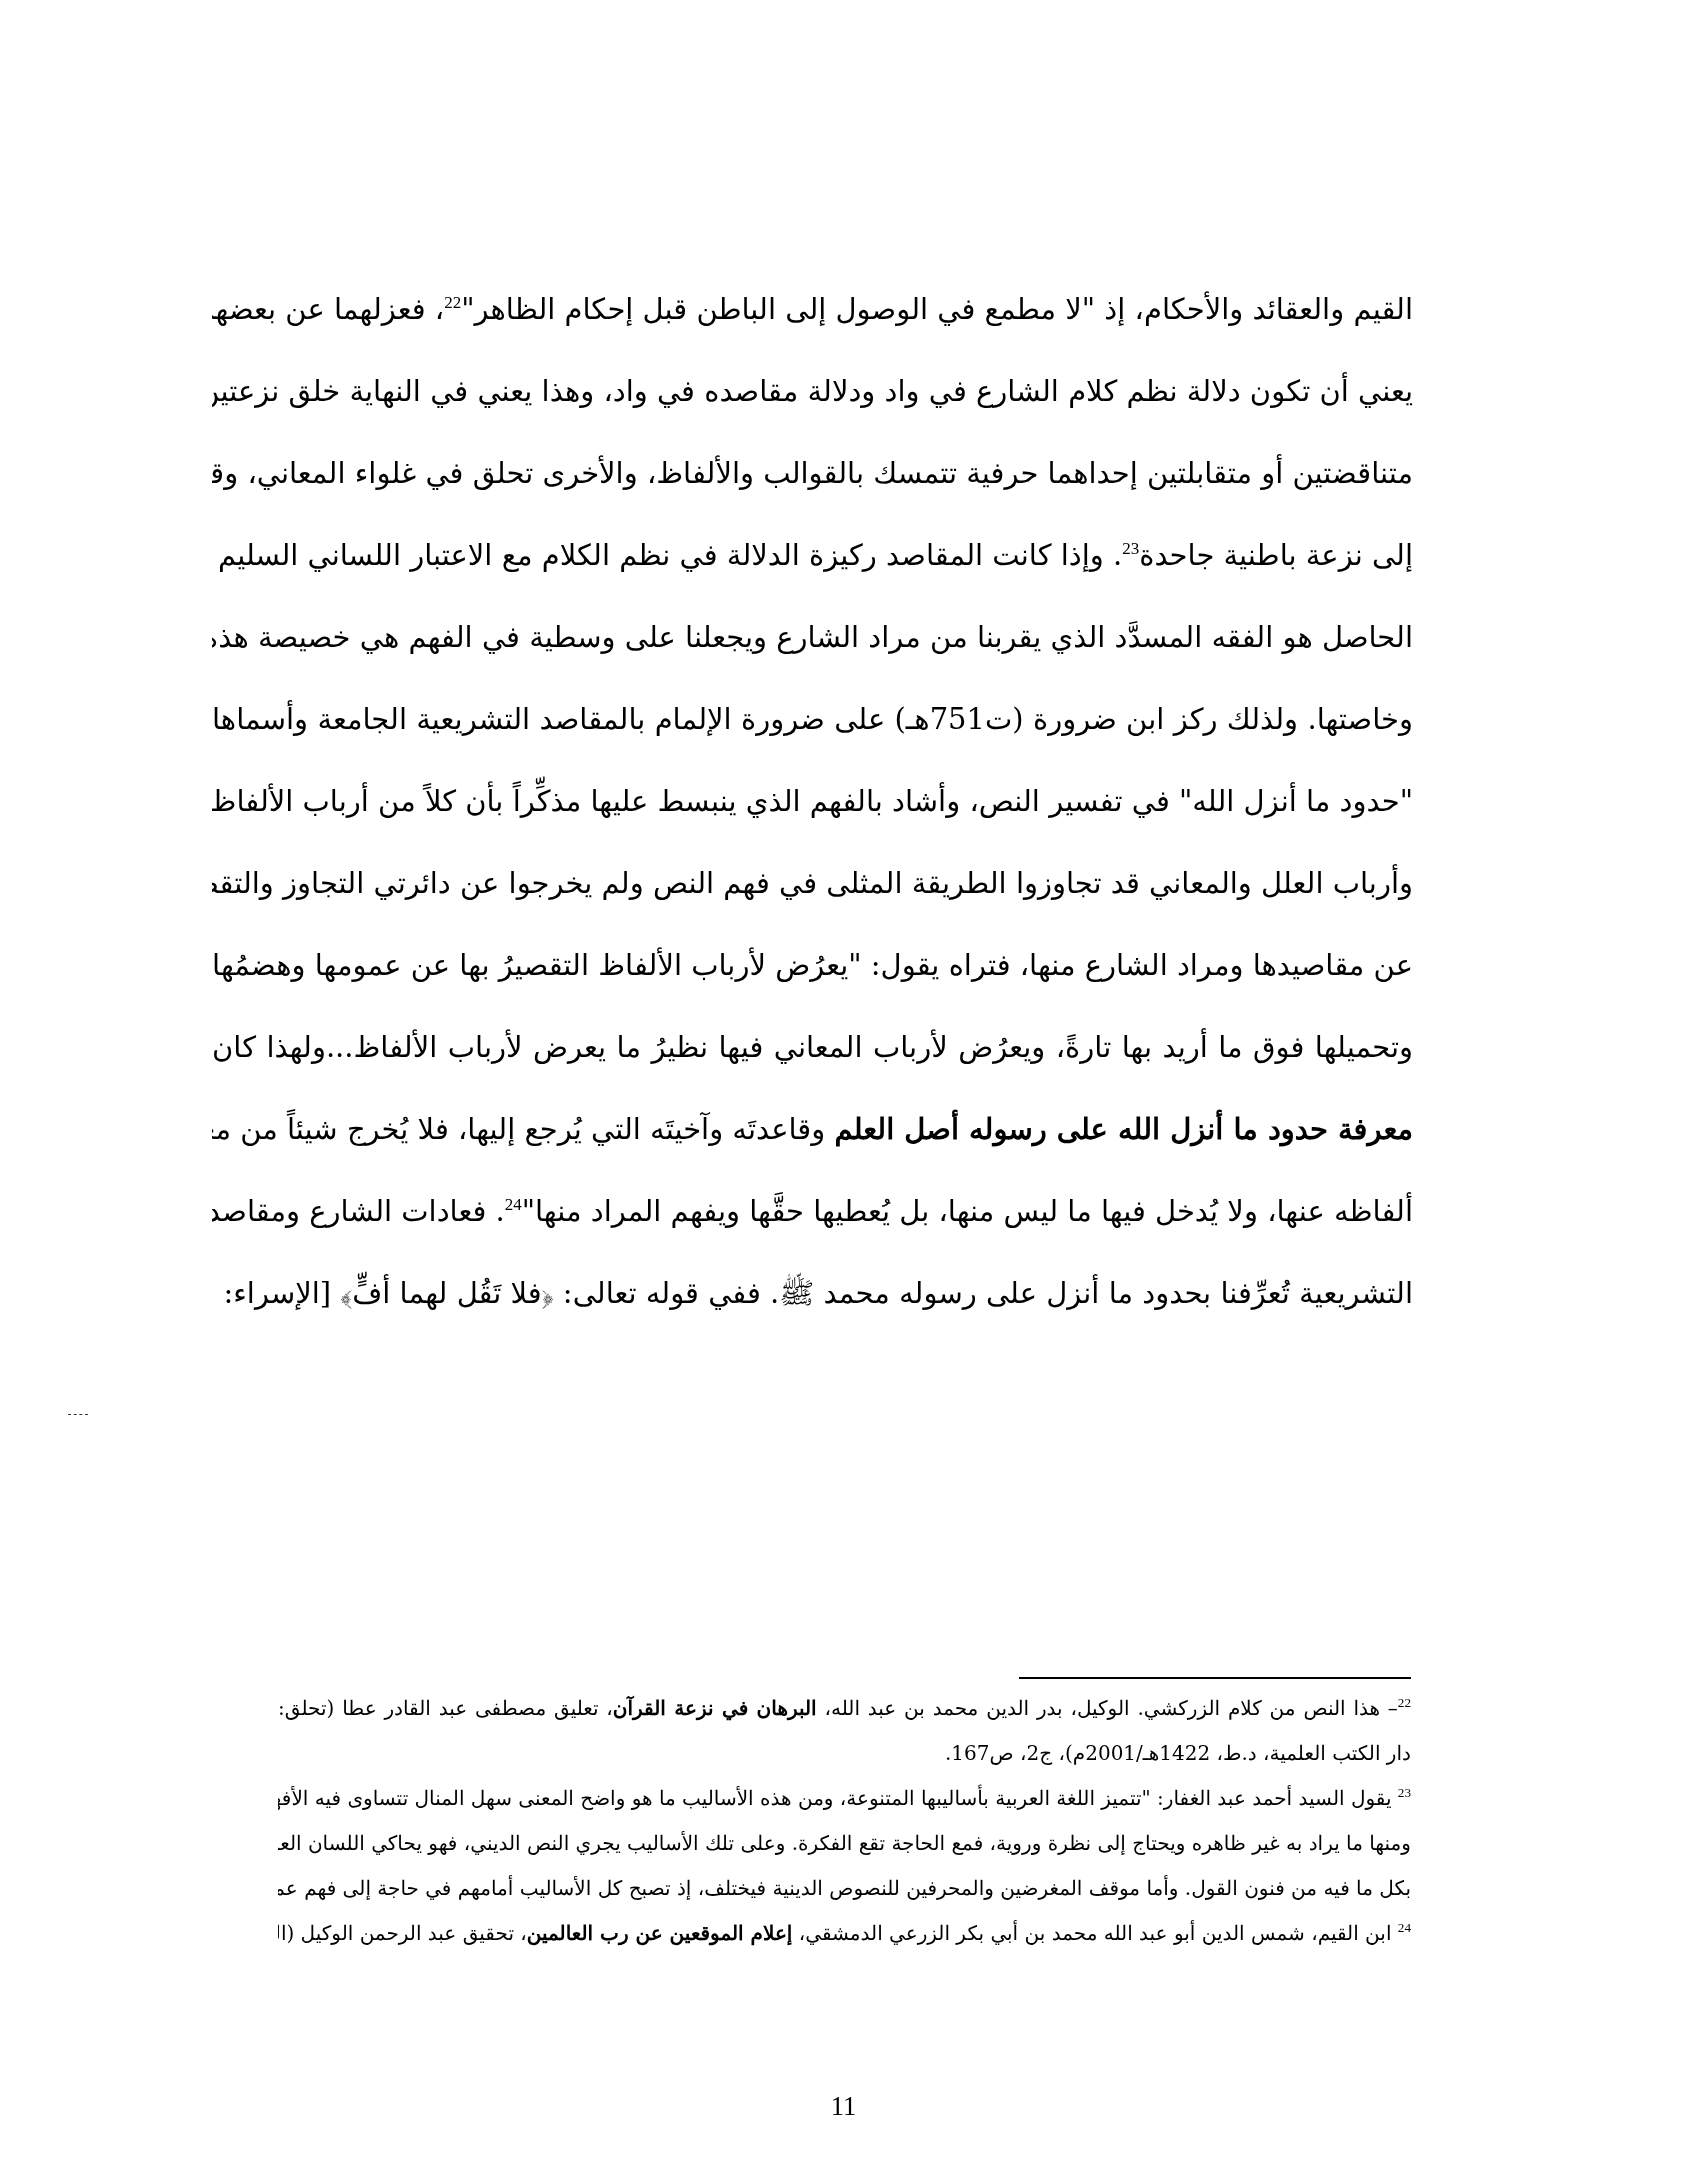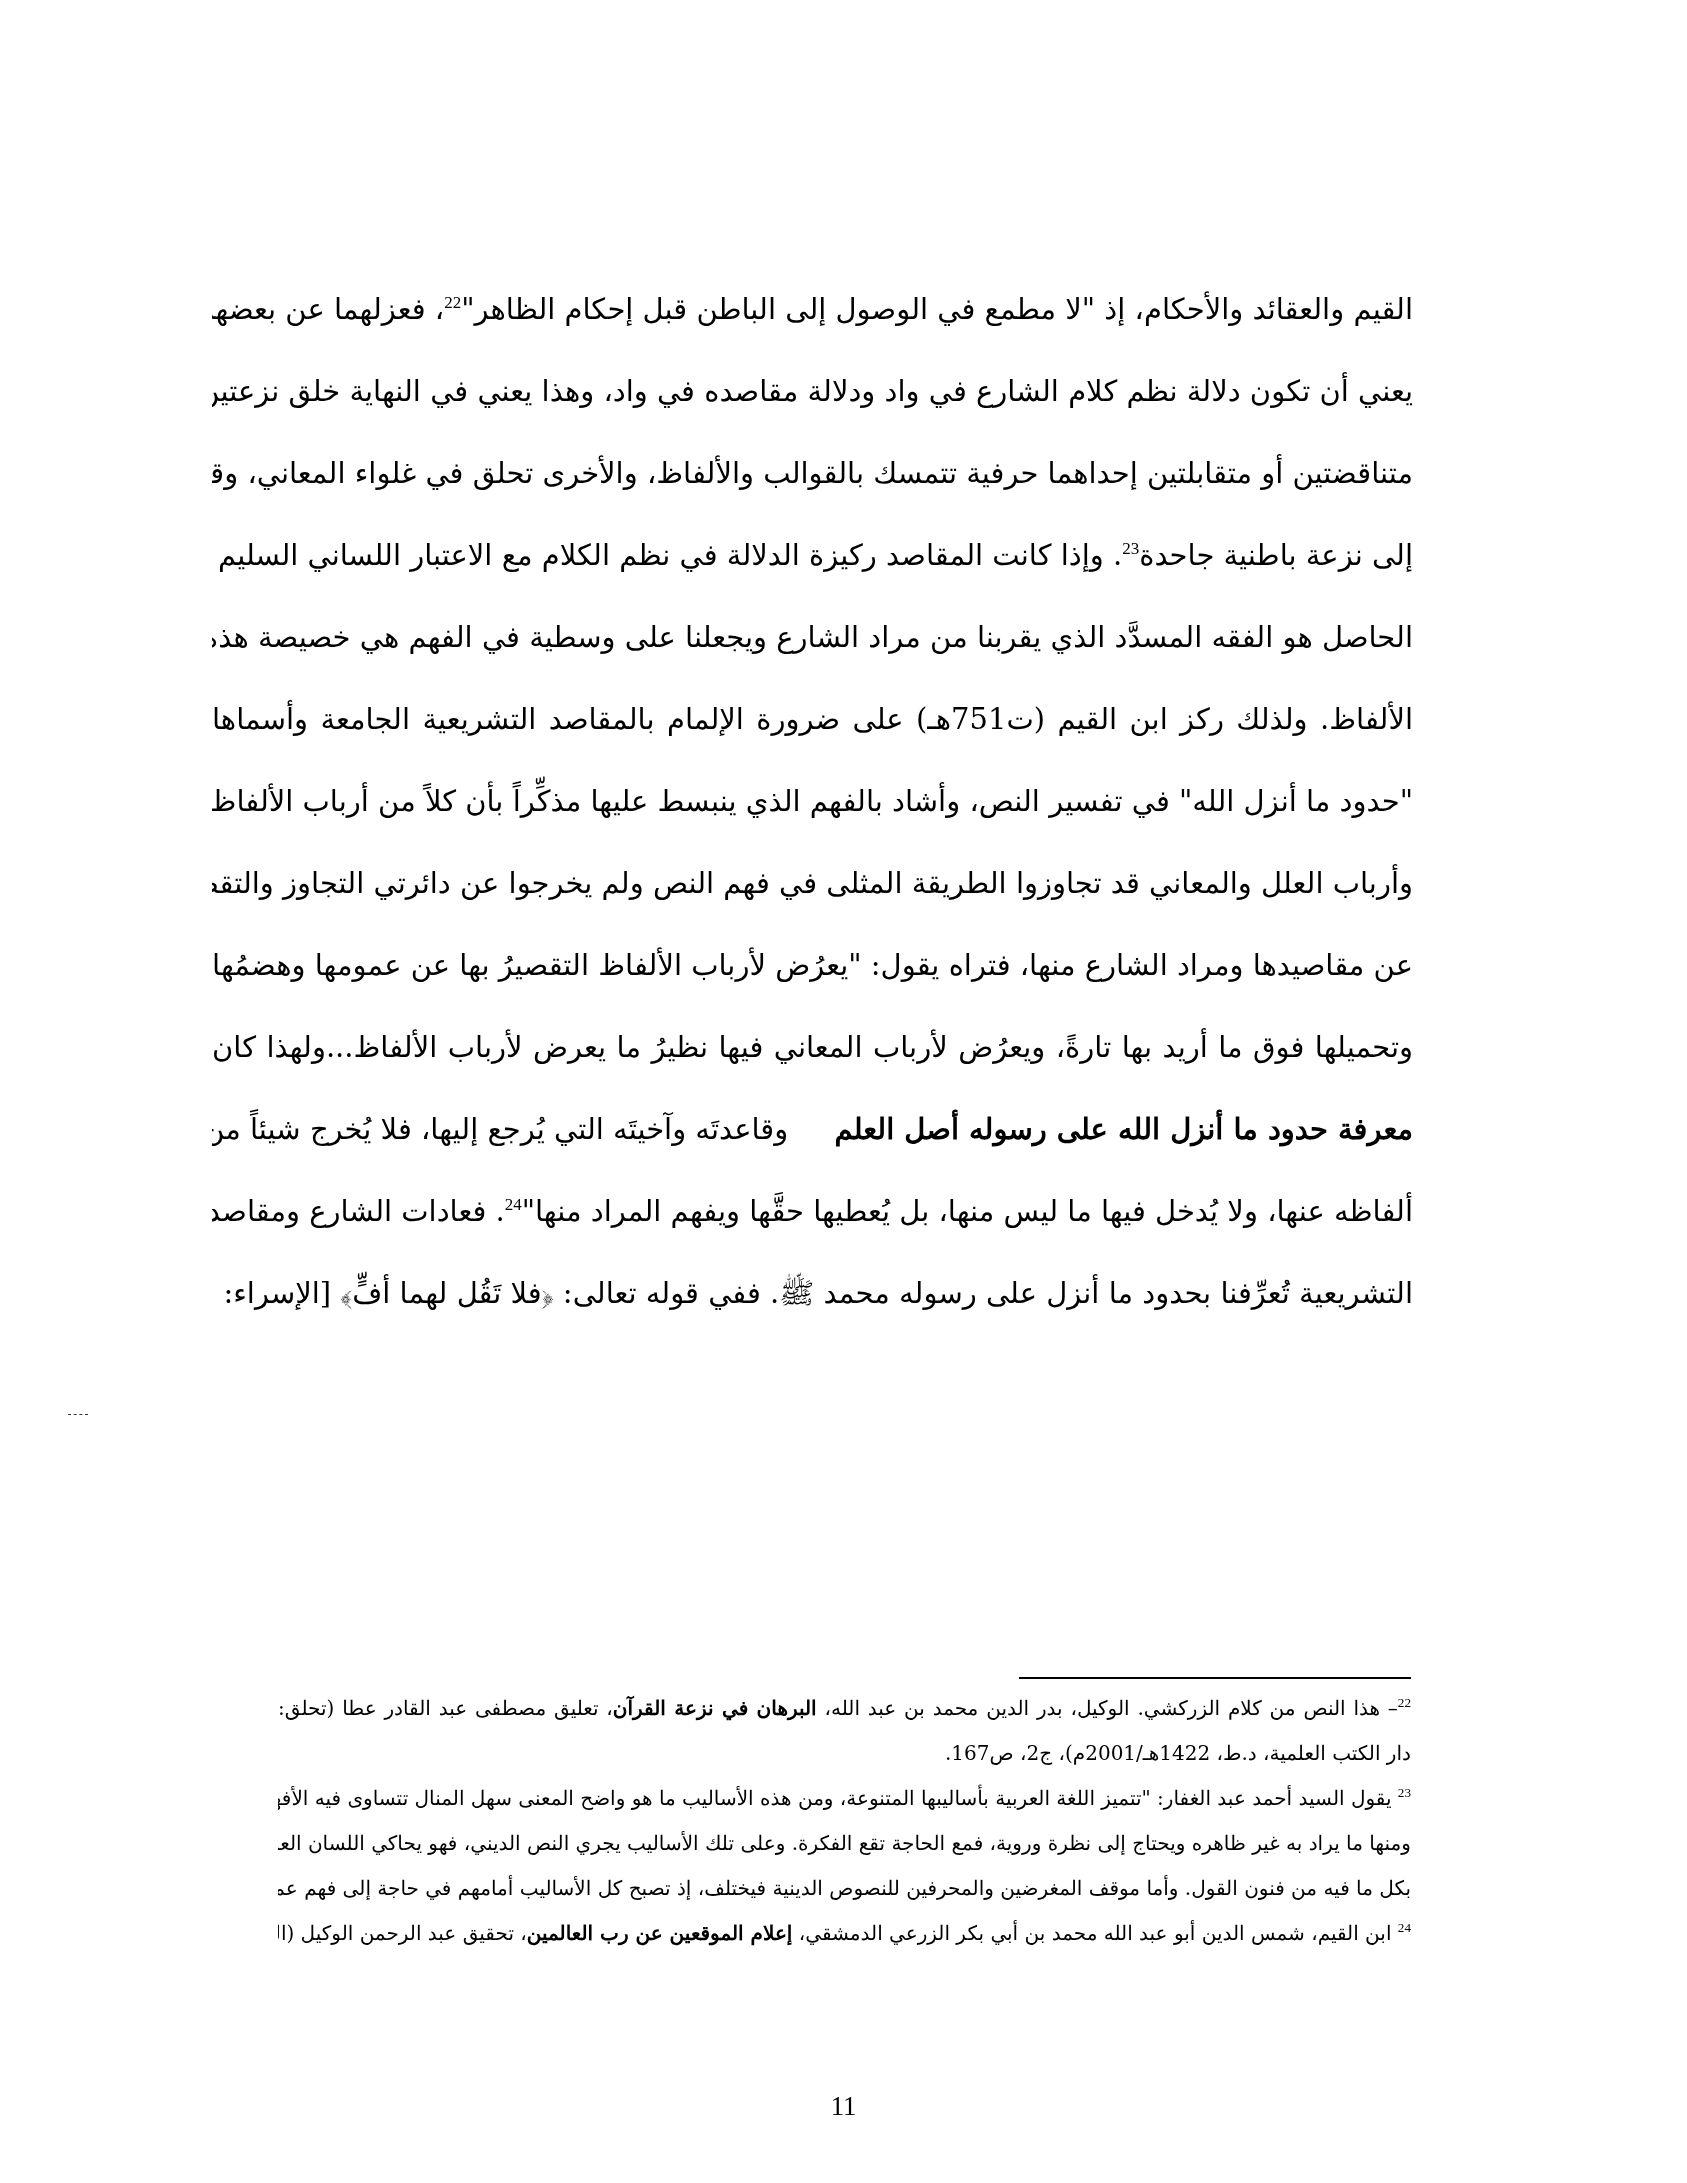--- a/index.html
+++ b/index.html
@@ -13,21 +13,21 @@
     position: absolute; left: 212px; top: 268px; width: 1201px;
     direction: rtl;
   }
   .line {
     display: block; height: 82px; line-height: 82px;
     font-size: 29px; white-space: nowrap;
     text-align: justify; text-align-last: justify;
     overflow: hidden;
   }
   .line.last { text-align-last: right; }
-  .line b { font-weight: bold; margin-left: 37px; }
+  .line b { font-weight: bold; }
   sup.fn { font-size: 17px; line-height: 0; vertical-align: super; font-family: "Liberation Serif", serif; }
   .separator {
     position: absolute; left: 1019px; top: 1677px; width: 392px; height: 0;
     border-top: 2px solid #000;
   }
   .footnotes {
     position: absolute; left: 278px; top: 1686px; width: 1133px;
     direction: rtl;
   }
   .fline {
@@ -52,21 +52,21 @@
 </head>
 <body>
 
 <div class="page">
   <div class="body-text" id="body-text">
       <div class="line"><span>القيم والعقائد والأحكام، إذ "لا مطمع في الوصول إلى الباطن قبل إحكام الظاهر"</span><sup class="fn">22</sup><span>، فعزلهما عن بعضهما</span></div>
       <div class="line"><span>يعني أن تكون دلالة نظم كلام الشارع في واد ودلالة مقاصده في واد، وهذا يعني في النهاية خلق نزعتين</span></div>
       <div class="line"><span>متناقضتين أو متقابلتين إحداهما حرفية تتمسك بالقوالب والألفاظ، والأخرى تحلق في غلواء المعاني، وقد تنتهي</span></div>
       <div class="line"><span>إلى نزعة باطنية جاحدة</span><sup class="fn">23</sup><span>. وإذا كانت المقاصد ركيزة الدلالة في نظم الكلام مع الاعتبار اللساني السليم له فإن</span></div>
       <div class="line"><span>الحاصل هو الفقه المسدَّد الذي يقربنا من مراد الشارع ويجعلنا على وسطية في الفهم هي خصيصة هذه الأمة</span></div>
-      <div class="line"><span>الألفاظ. ولذلك ركز ابن القيم (ت751هـ) على ضرورة الإلمام بالمقاصد التشريعية الجامعة وأسماها</span></div>
+      <div class="line"><span>وخاصتها. ولذلك ركز ابن ضرورة (ت751هـ) على ضرورة الإلمام بالمقاصد التشريعية الجامعة وأسماها</span></div>
       <div class="line"><span>"حدود ما أنزل الله" في تفسير النص، وأشاد بالفهم الذي ينبسط عليها مذكِّراً بأن كلاً من أرباب الألفاظ</span></div>
       <div class="line"><span>وأرباب العلل والمعاني قد تجاوزوا الطريقة المثلى في فهم النص ولم يخرجوا عن دائرتي التجاوز والتقصير بالألفاظ</span></div>
       <div class="line"><span>عن مقاصيدها ومراد الشارع منها، فتراه يقول: "يعرُض لأرباب الألفاظ التقصيرُ بها عن عمومها وهضمُها تارة</span></div>
       <div class="line"><span>وتحميلها فوق ما أريد بها تارةً، ويعرُض لأرباب المعاني فيها نظيرُ ما يعرض لأرباب الألفاظ...ولهذا كان</span></div>
       <div class="line"><b>معرفة حدود ما أنزل الله على رسوله أصل العلم</b><span> وقاعدتَه وآخيتَه التي يُرجع إليها، فلا يُخرج شيئاً من معاني</span></div>
       <div class="line"><span>ألفاظه عنها، ولا يُدخل فيها ما ليس منها، بل يُعطيها حقَّها ويفهم المراد منها"</span><sup class="fn">24</sup><span>. فعادات الشارع ومقاصده</span></div>
       <div class="line last"><span>التشريعية تُعرِّفنا بحدود ما أنزل على رسوله محمد ﷺ. ففي قوله تعالى: ﴿فلا تَقُل لهما أفٍّ﴾ [الإسراء: 23]،</span></div>
     </div>
   <div class="separator"></div>
   <div class="footnotes" id="footnotes">

